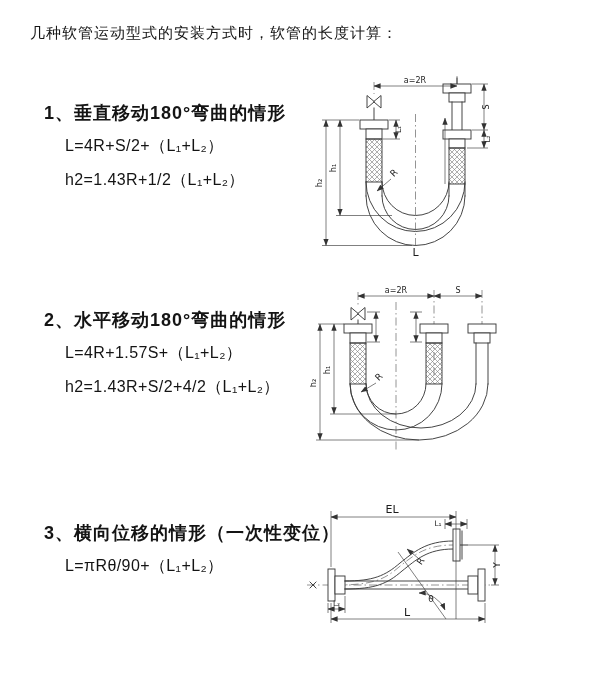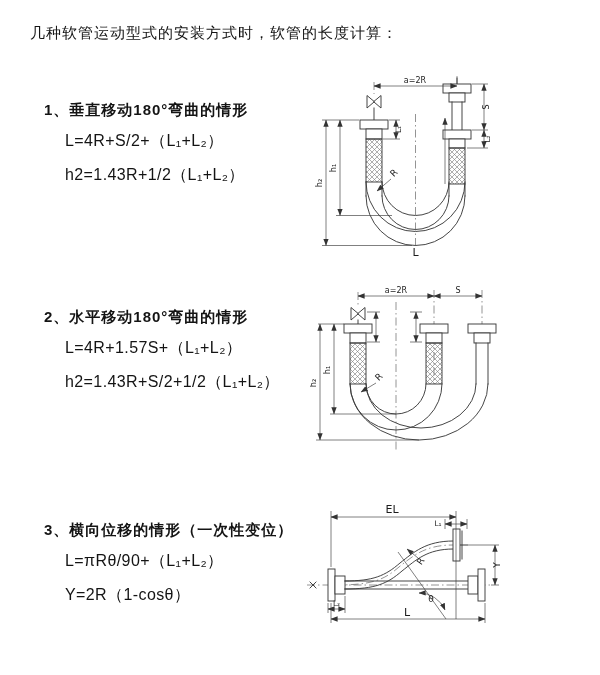--- a/index.html
+++ b/index.html
@@ -1,21 +1,21 @@
 <!DOCTYPE html>
 <html><head>
 <meta charset="utf-8">
 <style>
   html,body{margin:0;padding:0;background:#fff;}
   #page{position:relative;width:600px;height:675px;background:#ffffff;overflow:hidden;
         font-family:"Liberation Sans","DejaVu Sans",sans-serif;color:#141414;}
   .page-title{position:absolute;left:30px;top:24px;font-size:15px;font-weight:normal;
         letter-spacing:1px;}
   .section{position:absolute;left:44px;}
-  .heading{font-size:15px;font-weight:bold;letter-spacing:1px;margin:0 0 11px 0;}
+  .heading{font-size:18px;font-weight:bold;letter-spacing:1px;margin:0 0 11px 0;}
   .formula{font-size:16px;letter-spacing:.4px;margin:0 0 13px 21px;}
   svg.dia{position:absolute;}
   .ln{stroke:#3b3b3b;stroke-width:.95;fill:none;stroke-linecap:square;}
   .ln rect{fill:#ffffff;}
   .ln rect.braid{fill:url(#braid);}
   .dim{stroke:#3b3b3b;stroke-width:.65;fill:none;}
   .cl{stroke:#5a5a5a;stroke-width:.65;fill:none;stroke-dasharray:8 3 1.5 3;}
   svg text{fill:#1c1c1c;font-family:"DejaVu Sans","Liberation Sans",sans-serif;}
   .t8{font-size:8px;} .t75{font-size:7.5px;} .t9{font-size:9px;} .t11{font-size:11px;}
 </style>
@@ -28,27 +28,26 @@
 
   <div class="section" style="top:101px;">
     <div class="heading">1、垂直移动180°弯曲的情形</div>
     <div class="formula">L=4R+S/2+（L₁+L₂）</div>
     <div class="formula">h2=1.43R+1/2（L₁+L₂）</div>
   </div>
 
   <div class="section" style="top:308px;">
     <div class="heading">2、水平移动180°弯曲的情形</div>
     <div class="formula">L=4R+1.57S+（L₁+L₂）</div>
-    <div class="formula">h2=1.43R+S/2+1/2（L₁+L₂）</div>
+    <div class="formula">h2=1.43R+S/2+4/2（L₁+L₂）</div>
   </div>
 
   <div class="section" style="top:521px;">
     <div class="heading">3、横向位移的情形（一次性变位）</div>
     <div class="formula">L=πRθ/90+（L₁+L₂）</div>
-    <div class="formula">Y=2R（1-cosθ）</div>
   </div>
 
   <svg class="dia" style="left:312px;top:72px;" width="280" height="190" viewBox="0 0 280 190">
     <defs>
       <pattern id="braid" width="5" height="5" patternUnits="userSpaceOnUse">
         <path d="M0 5 L5 0 M0 0 L5 5" stroke="#7a7a7a" stroke-width="0.6" fill="none"></path>
       </pattern>
       <marker id="arrow" viewBox="0 0 10 10" refX="9.5" refY="5" markerWidth="7" markerHeight="7" orient="auto-start-reverse" markerUnits="userSpaceOnUse">
         <path d="M0 1.2 L10 5 L0 8.8 z" fill="#333"></path>
       </marker>

